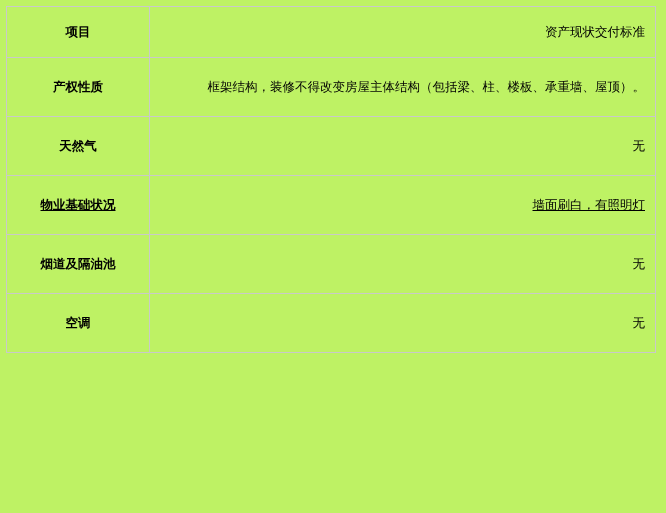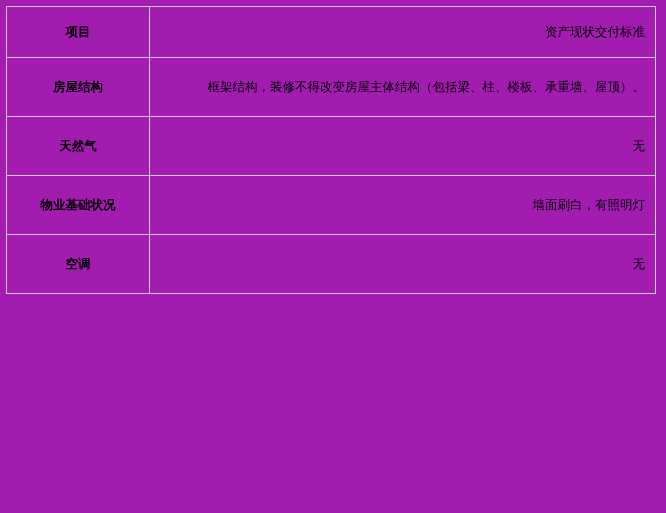--- a/index.html
+++ b/index.html
@@ -9,21 +9,21 @@
   }
   body {
     font-family: "Liberation Sans", "DejaVu Sans", sans-serif;
     color: #000000;
   }
   .page {
     width: 666px;
     height: 513px;
     box-sizing: border-box;
     position: relative;
-    background: #a21caf;
+    background: #bef264;
     overflow: hidden;
   }
   table.spec {
     border-collapse: collapse;
     width: 650px;
     margin: 6px 0 0 6px;
     table-layout: fixed;
   }
   table.spec td {
     border: 1px solid #c9c9c9;
@@ -44,46 +44,50 @@
   }
   td.value {
     text-align: right;
     padding-left: 11px;
   }
   .r1 td { height: 34px; }
   .r2 td { height: 42px; }
   .r3 td { height: 42px; }
   .r4 td { height: 62px; }
   .r5 td { height: 42px; margin-top: 24px; }
-  .r6 td { height: 42px; }
+  .r6 td { height: 42px; text-decoration: underline; }
   .r7 td { height: 42px; }
   .r8 td { height: 42px; }
   .r9 td { height: 42px; }
 </style>
 </head>
 <body>
 
 <div class="page">
   <table class="spec">
     <tbody>
       <tr class="r1">
         <td class="label">项目</td>
         <td class="value">资产现状交付标准</td>
       </tr>
       <tr class="r3">
-        <td class="label">房屋结构</td>
+        <td class="label">产权性质</td>
         <td class="value">框架结构，装修不得改变房屋主体结构（包括梁、柱、楼板、承重墙、屋顶）。</td>
       </tr>
       <tr class="r5">
         <td class="label">天然气</td>
         <td class="value">无</td>
       </tr>
       <tr class="r6">
         <td class="label">物业基础状况</td>
         <td class="value">墙面刷白，有照明灯</td>
+      </tr>
+      <tr class="r8">
+        <td class="label">烟道及隔油池</td>
+        <td class="value">无</td>
       </tr>
       <tr class="r9">
         <td class="label">空调</td>
         <td class="value">无</td>
       </tr>
 
     </tbody>
   </table>
 </div>
 

